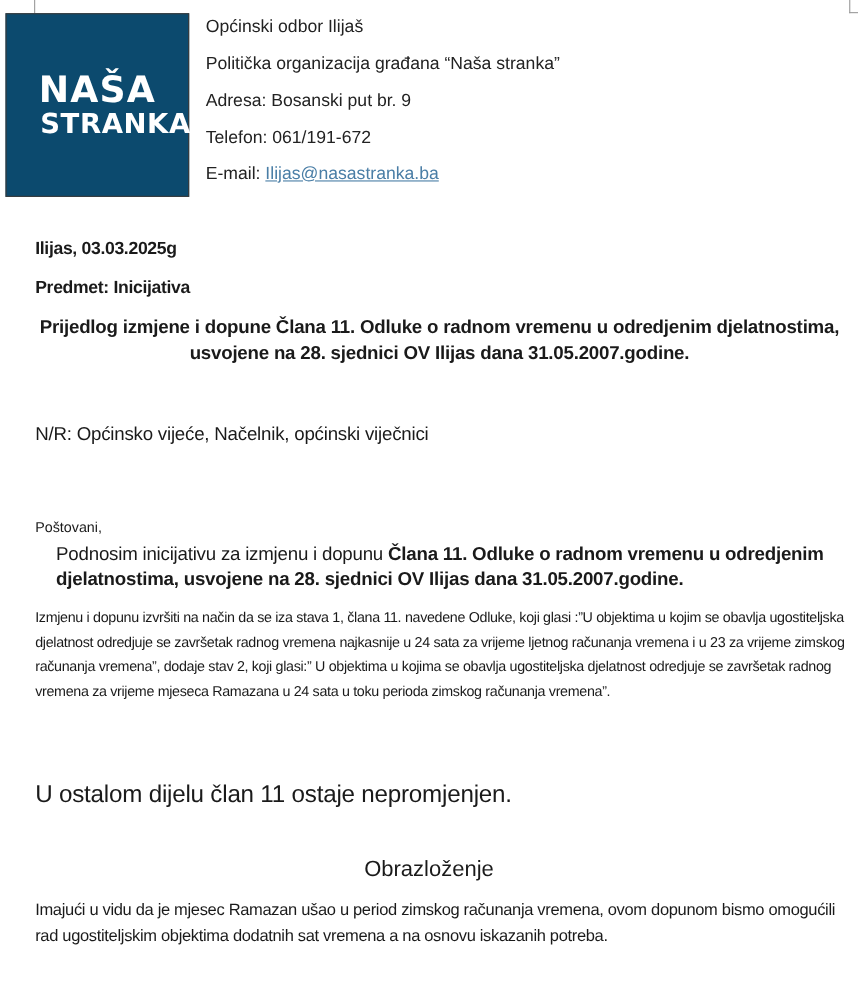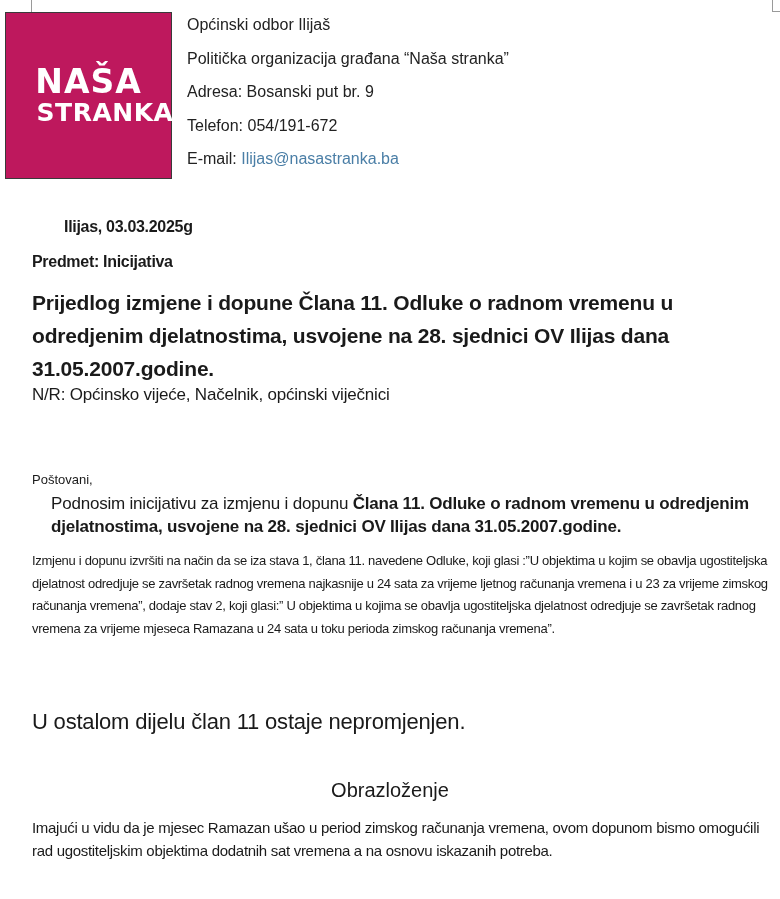--- a/index.html
+++ b/index.html
@@ -1,32 +1,32 @@
 <!DOCTYPE html>
 <html><head>
 <meta charset="utf-8">
 <style>
   html, body { margin:0; padding:0; background:#ffffff; }
   body { width:780px; height:899px; position:relative; overflow:hidden;
          font-family:"Liberation Sans", sans-serif; color:#1a1a1a; }
   .corner-mark-left { position:absolute; left:31px; top:0; width:1px; height:12px; background:#9a9a9a; }
   .corner-mark-right { position:absolute; left:772px; top:0; width:1px; height:12px; background:#9a9a9a; }
   .corner-mark-right-h { position:absolute; left:772px; top:11px; width:8px; height:1px; background:#9a9a9a; }
-  .logo { position:absolute; left:5px; top:12px; width:167px; height:167px; background:#be185d;
+  .logo { position:absolute; left:5px; top:12px; width:167px; height:167px; background:#0c4a6e;
           border:1px solid #3a3a3a; box-sizing:border-box; display:flex; flex-direction:column;
           align-items:center; justify-content:center; }
   .logo-line1 { color:#fff; font-family:"DejaVu Sans", sans-serif; font-weight:bold; font-size:33px; line-height:34px; letter-spacing:1px; }
   .logo-line2 { color:#fff; font-family:"DejaVu Sans", sans-serif; font-weight:bold; font-size:25px; line-height:28px; letter-spacing:0.5px;margin-left:33px; }
   .header-info { position:absolute; left:187px; top:8px; font-size:16px; line-height:33.5px; color:#222; }
   .header-info div { white-space:nowrap; }
-  .email-link { color:#4a7ea6; }
+  .email-link { color:#4a7ea6; text-decoration:underline; }
   .t { position:absolute; left:32px; white-space:nowrap; }
-  .date { top:218px; font-size:16px; font-weight:bold; letter-spacing:-0.3px;margin-left:32px; }
+  .date { top:218px; font-size:16px; font-weight:bold; letter-spacing:-0.3px; }
   .subject { top:253px; font-size:16px; font-weight:bold; letter-spacing:-0.3px; }
-  .subject-title { top:286px; font-size:21px; font-weight:bold; line-height:33px; letter-spacing:-0.2px; white-space:normal; width:735px; }
+  .subject-title { top:286px; font-size:17px; font-weight:bold; line-height:23px; letter-spacing:-0.2px; white-space:normal; width:735px;text-align:center; }
   .recipients { top:385px; font-size:17px; letter-spacing:-0.2px; }
   .greeting { top:472px; font-size:13px; }
   .para1 { top:492px; font-size:17px; line-height:23px; white-space:normal; width:740px; letter-spacing:-0.2px;margin-left:19px; }
   .para1 b { font-weight:bold; }
   .para2 { top:550px; font-size:13px; line-height:22.5px; white-space:normal; width:745px; letter-spacing:-0.3px; }
   .para3 { top:709px; font-size:22px; letter-spacing:-0.2px; }
   .heading { top:779px; left:0; width:780px; text-align:center; font-size:20px; font-weight:normal; }
   .para4 { top:816px; font-size:15px; line-height:23px; white-space:normal; width:740px; letter-spacing:-0.3px; }
 </style>
 </head>
@@ -38,21 +38,21 @@
 
 <div class="logo">
   <div class="logo-line1">NAŠA</div>
   <div class="logo-line2">STRANKA</div>
 </div>
 
 <div class="header-info">
   <div>Općinski odbor Ilijaš</div>
   <div>Politička organizacija građana “Naša stranka”</div>
   <div>Adresa: Bosanski put br. 9</div>
-  <div>Telefon: 054/191-672</div>
+  <div>Telefon: 061/191-672</div>
   <div><span>E-mail: </span><a class="email-link">Ilijas@nasastranka.ba</a></div>
 </div>
 
 <div class="t date">Ilijas, 03.03.2025g</div>
 <div class="t subject">Predmet: Inicijativa</div>
 <div class="t subject-title">Prijedlog izmjene i dopune Člana 11.  Odluke o radnom vremenu u odredjenim djelatnostima, usvojene na 28. sjednici OV Ilijas dana 31.05.2007.godine.</div>
 <div class="t recipients">N/R: Općinsko vijeće, Načelnik, općinski viječnici</div>
 <div class="t greeting">Poštovani,</div>
 <div class="t para1"><span>Podnosim inicijativu za izmjenu i dopunu </span><b>Člana 11.  Odluke o radnom vremenu u odredjenim djelatnostima, usvojene na 28. sjednici OV Ilijas dana 31.05.2007.godine.</b></div>
 <div class="t para2">Izmjenu i dopunu izvršiti na način da se iza stava 1, člana 11. navedene Odluke, koji glasi :”U objektima u kojim se obavlja ugostiteljska djelatnost odredjuje se završetak radnog vremena najkasnije u 24 sata za vrijeme ljetnog računanja vremena i u 23 za vrijeme zimskog računanja vremena”, dodaje stav 2,  koji glasi:” U objektima u kojima se obavlja ugostiteljska djelatnost odredjuje se završetak radnog vremena za vrijeme mjeseca Ramazana u 24 sata u toku perioda zimskog računanja vremena”.</div>

